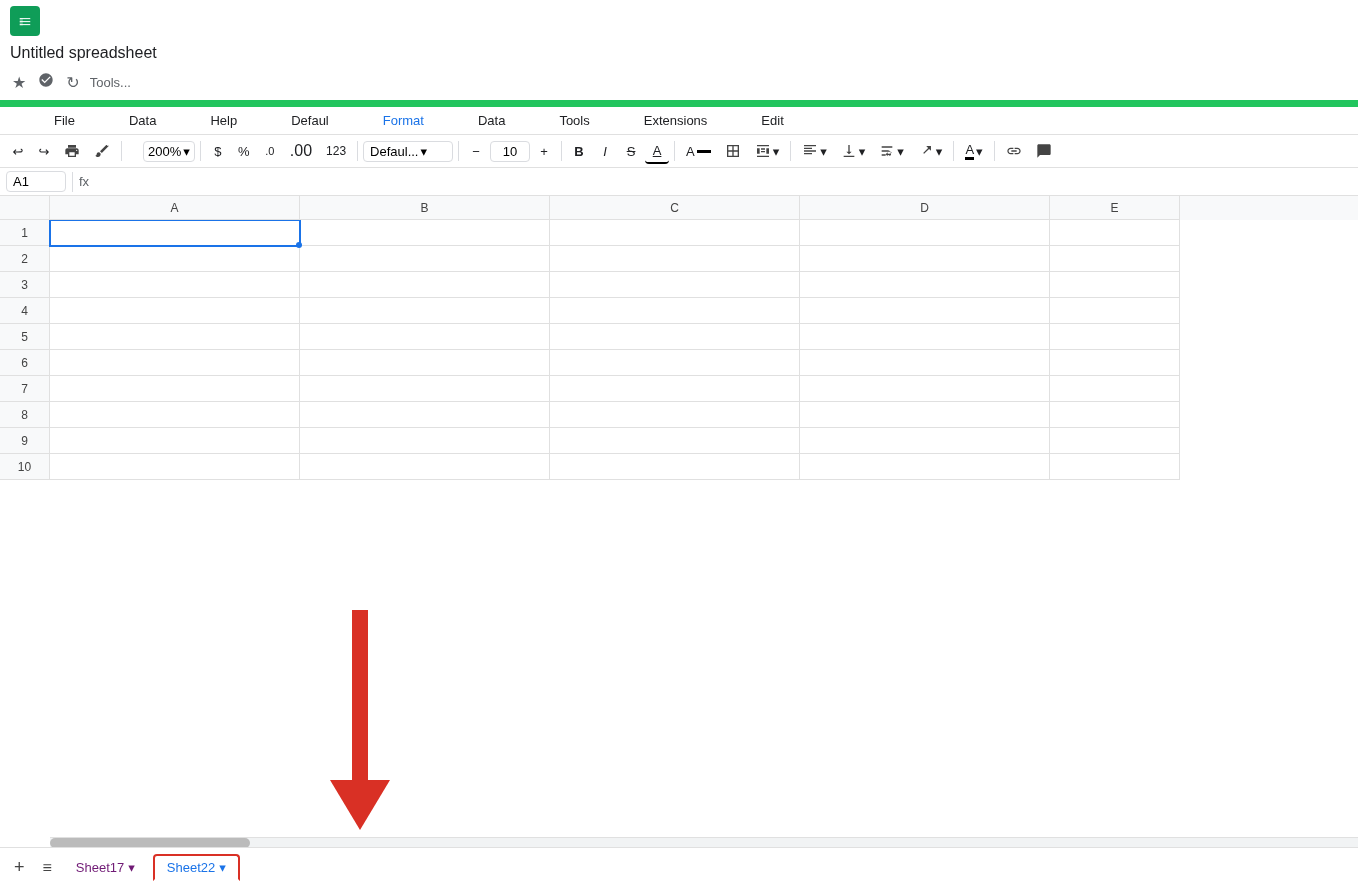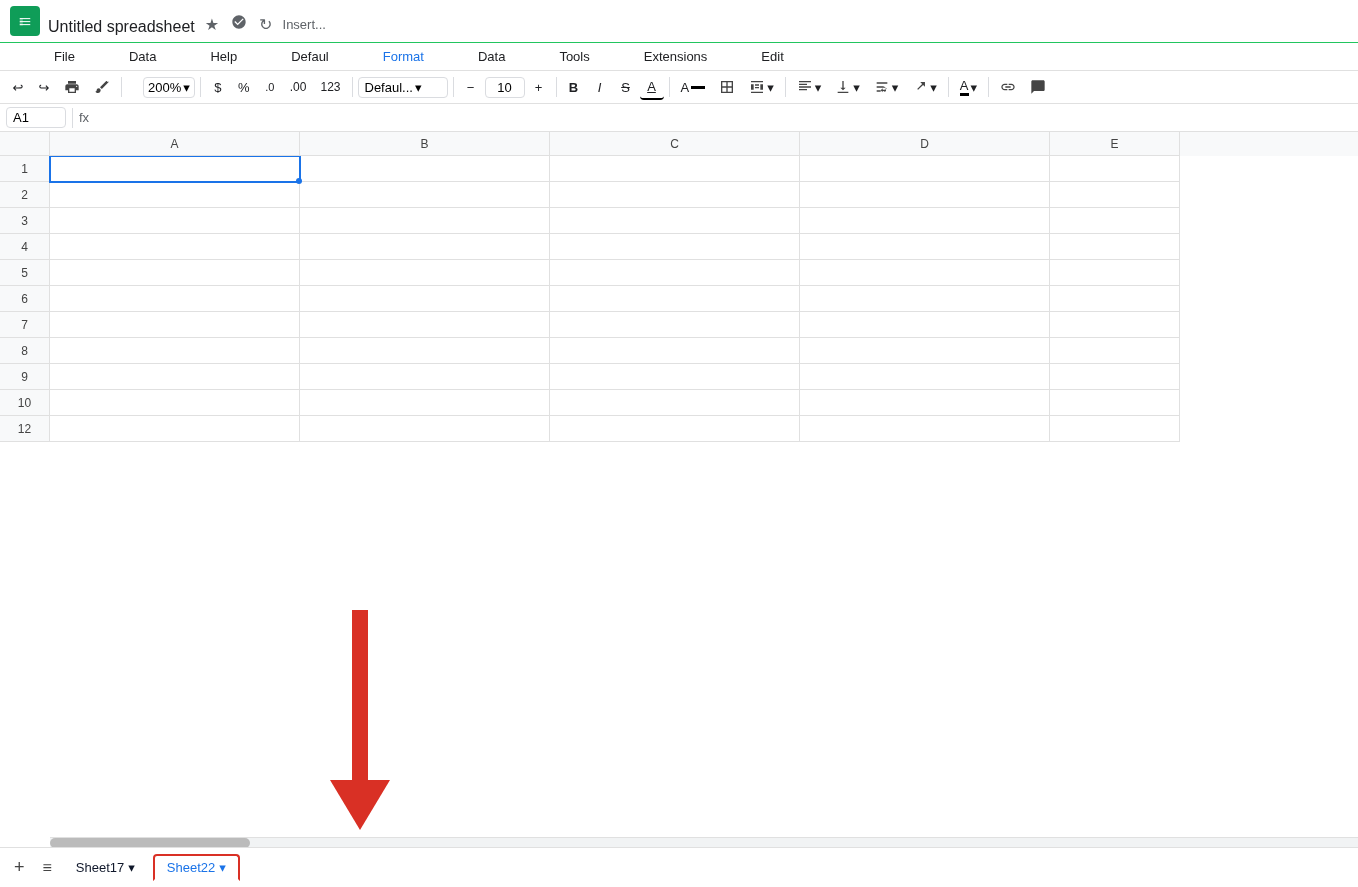--- a/index.html
+++ b/index.html
@@ -1,24 +1,25 @@
 <!DOCTYPE html>
 <html><head>
   <meta charset="utf-8">
   <style>
     * { box-sizing: border-box; margin: 0; padding: 0; }
     body { font-family: Arial, sans-serif; font-size: 13px; background: #fff; overflow: hidden; }
 
     
     #title-bar {
       display: flex;
-      align-items: flex-end;
+      align-items: flex-start;
       padding: 6px 10px;
       gap: 8px;
-      border-bottom: 1px solid #22c55e;
+      border-bottom: 7px solid #22c55e;
+      flex-direction: column;
     }
     #app-icon {
       width: 30px; height: 30px;
       background: #0f9d58;
       border-radius: 4px;
       display: flex; align-items: center; justify-content: center;
       color: white; font-weight: bold; font-size: 14px;
     }
     #doc-title {
       font-size: 16px;
@@ -245,21 +246,21 @@
       color: #444;
       font-size: 16px;
       padding: 2px 6px;
       border-radius: 4px;
     }
     .sheet-tab {
       padding: 4px 12px;
       border-radius: 4px 4px 0 0;
       cursor: pointer;
       font-size: 13px;
-      color: #0f172a;
+      color: #701a75;
       display: flex; align-items: center; gap: 4px;
     }
     .sheet-tab.active {
       background: #fff;
       color: #1a73e8;
       font-weight: 500;
       border: 2px solid #e0e0e0;
       border-bottom: none;
       border-color: #d93025;
     }
@@ -312,21 +313,21 @@
   </div>
   <span id="doc-title">Untitled spreadsheet</span>
   <div id="title-actions">
     <span class="title-icon-btn">★</span>
     <span class="title-icon-btn">
       <svg width="16" height="16" viewBox="0 0 24 24" fill="#5f6368">
           <path d="M12 2C6.48 2 2 6.48 2 12s4.48 10 10 10 10-4.48 10-10S17.52 2 12 2zm-2 15l-5-5 1.41-1.41L10 14.17l7.59-7.59L19 8l-9 9z"></path>
         </svg>
     </span>
     <span class="title-icon-btn">↻</span>
-    <span id="saving-status">Insert...</span>
+    <span id="saving-status">Tools...</span>
   </div>
 </div>
 
 <div id="menu-bar">
   <span class="menu-item">File</span>
   <span class="menu-item">Data</span>
   <span class="menu-item">Help</span>
   <span class="menu-item">Defaul</span>
   <span class="menu-item format-active">Format</span>
   <span class="menu-item">Data</span>
@@ -350,21 +351,21 @@
   </div>
   <div class="toolbar-separator"></div>
   <div id="zoom-select">
     <span>200%</span>
     <span>▾</span>
   </div>
   <div class="toolbar-separator"></div>
   <div class="toolbar-btn">$</div>
   <div class="toolbar-btn">%</div>
   <div class="toolbar-btn" style="font-size:11px;">.0</div>
-  <div class="toolbar-btn" style="font-size:12px;">.00</div>
+  <div class="toolbar-btn" style="font-size:16px;">.00</div>
   <div class="toolbar-btn" style="font-size:12px;">123</div>
   <div class="toolbar-separator"></div>
   <div id="font-format-select">
     <span>Defaul...</span>
     <span>▾</span>
   </div>
   <div class="toolbar-separator"></div>
   <div class="toolbar-btn">−</div>
   <div id="font-size-box">10</div>
   <div class="toolbar-btn">+</div>
@@ -521,28 +522,20 @@
       <div class="grid-cell" style="width:130px; min-width:130px;"></div>
     </div>
     <div class="grid-row">
       <div class="row-num">10</div>
       <div class="grid-cell" style="width:250px; min-width:250px;"></div>
       <div class="grid-cell" style="width:250px; min-width:250px;"></div>
       <div class="grid-cell" style="width:250px; min-width:250px;"></div>
       <div class="grid-cell" style="width:250px; min-width:250px;"></div>
       <div class="grid-cell" style="width:130px; min-width:130px;"></div>
     </div>
-    <div class="grid-row">
-      <div class="row-num">12</div>
-      <div class="grid-cell" style="width:250px; min-width:250px;"></div>
-      <div class="grid-cell" style="width:250px; min-width:250px;"></div>
-      <div class="grid-cell" style="width:250px; min-width:250px;"></div>
-      <div class="grid-cell" style="width:250px; min-width:250px;"></div>
-      <div class="grid-cell" style="width:130px; min-width:130px;"></div>
-    </div>
   </div>
 </div>
 
 <div id="red-arrow">
   <svg width="60" height="220" viewBox="0 0 60 220">
 
     <rect x="22" y="0" width="16" height="170" fill="#d93025"></rect>
 
     <polygon points="0,170 60,170 30,220" fill="#d93025"></polygon>
   </svg>

